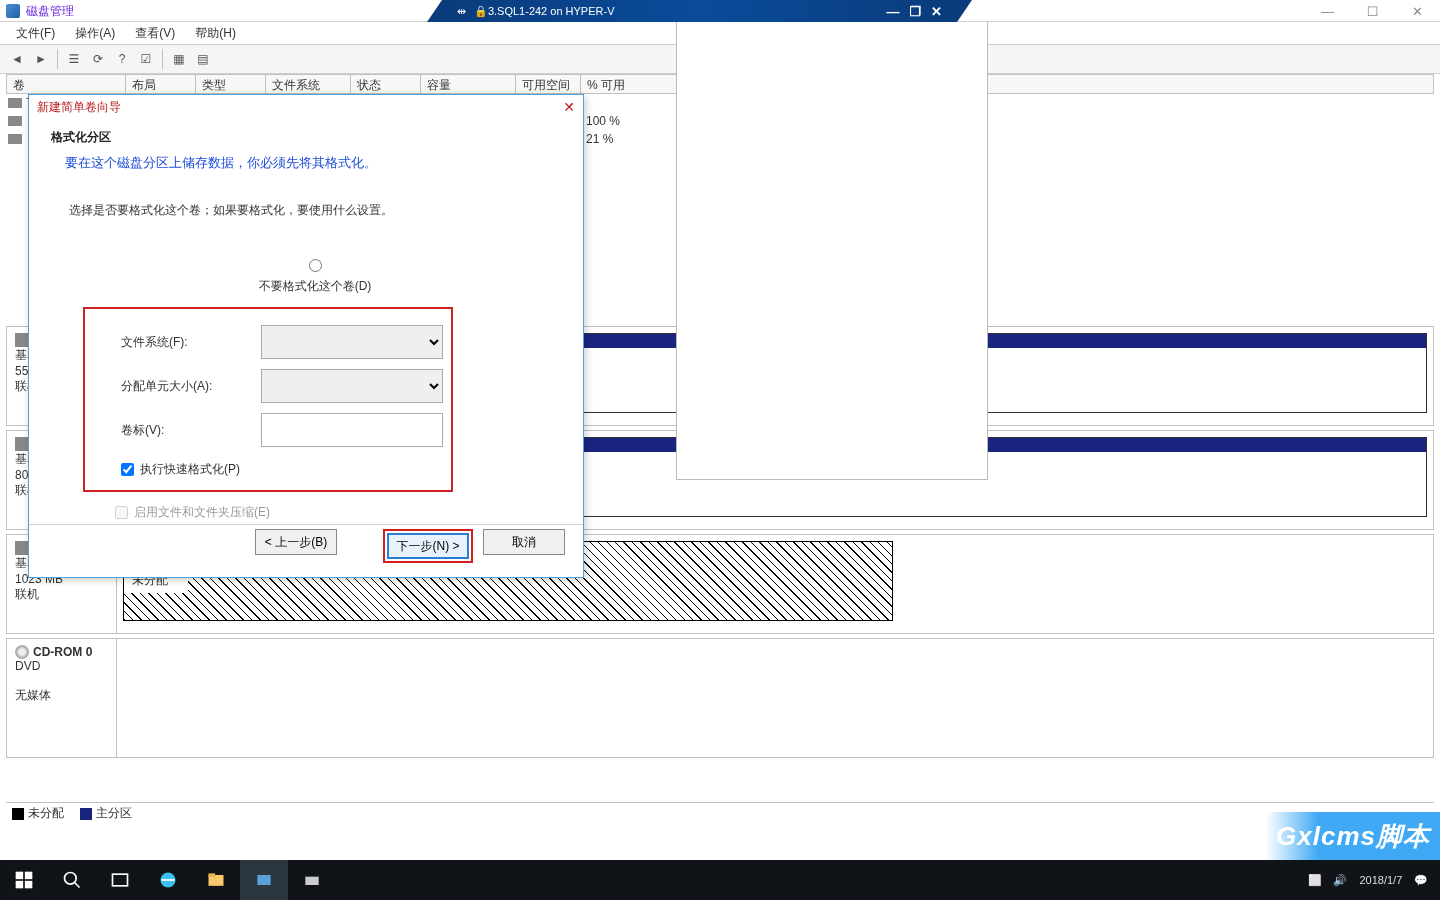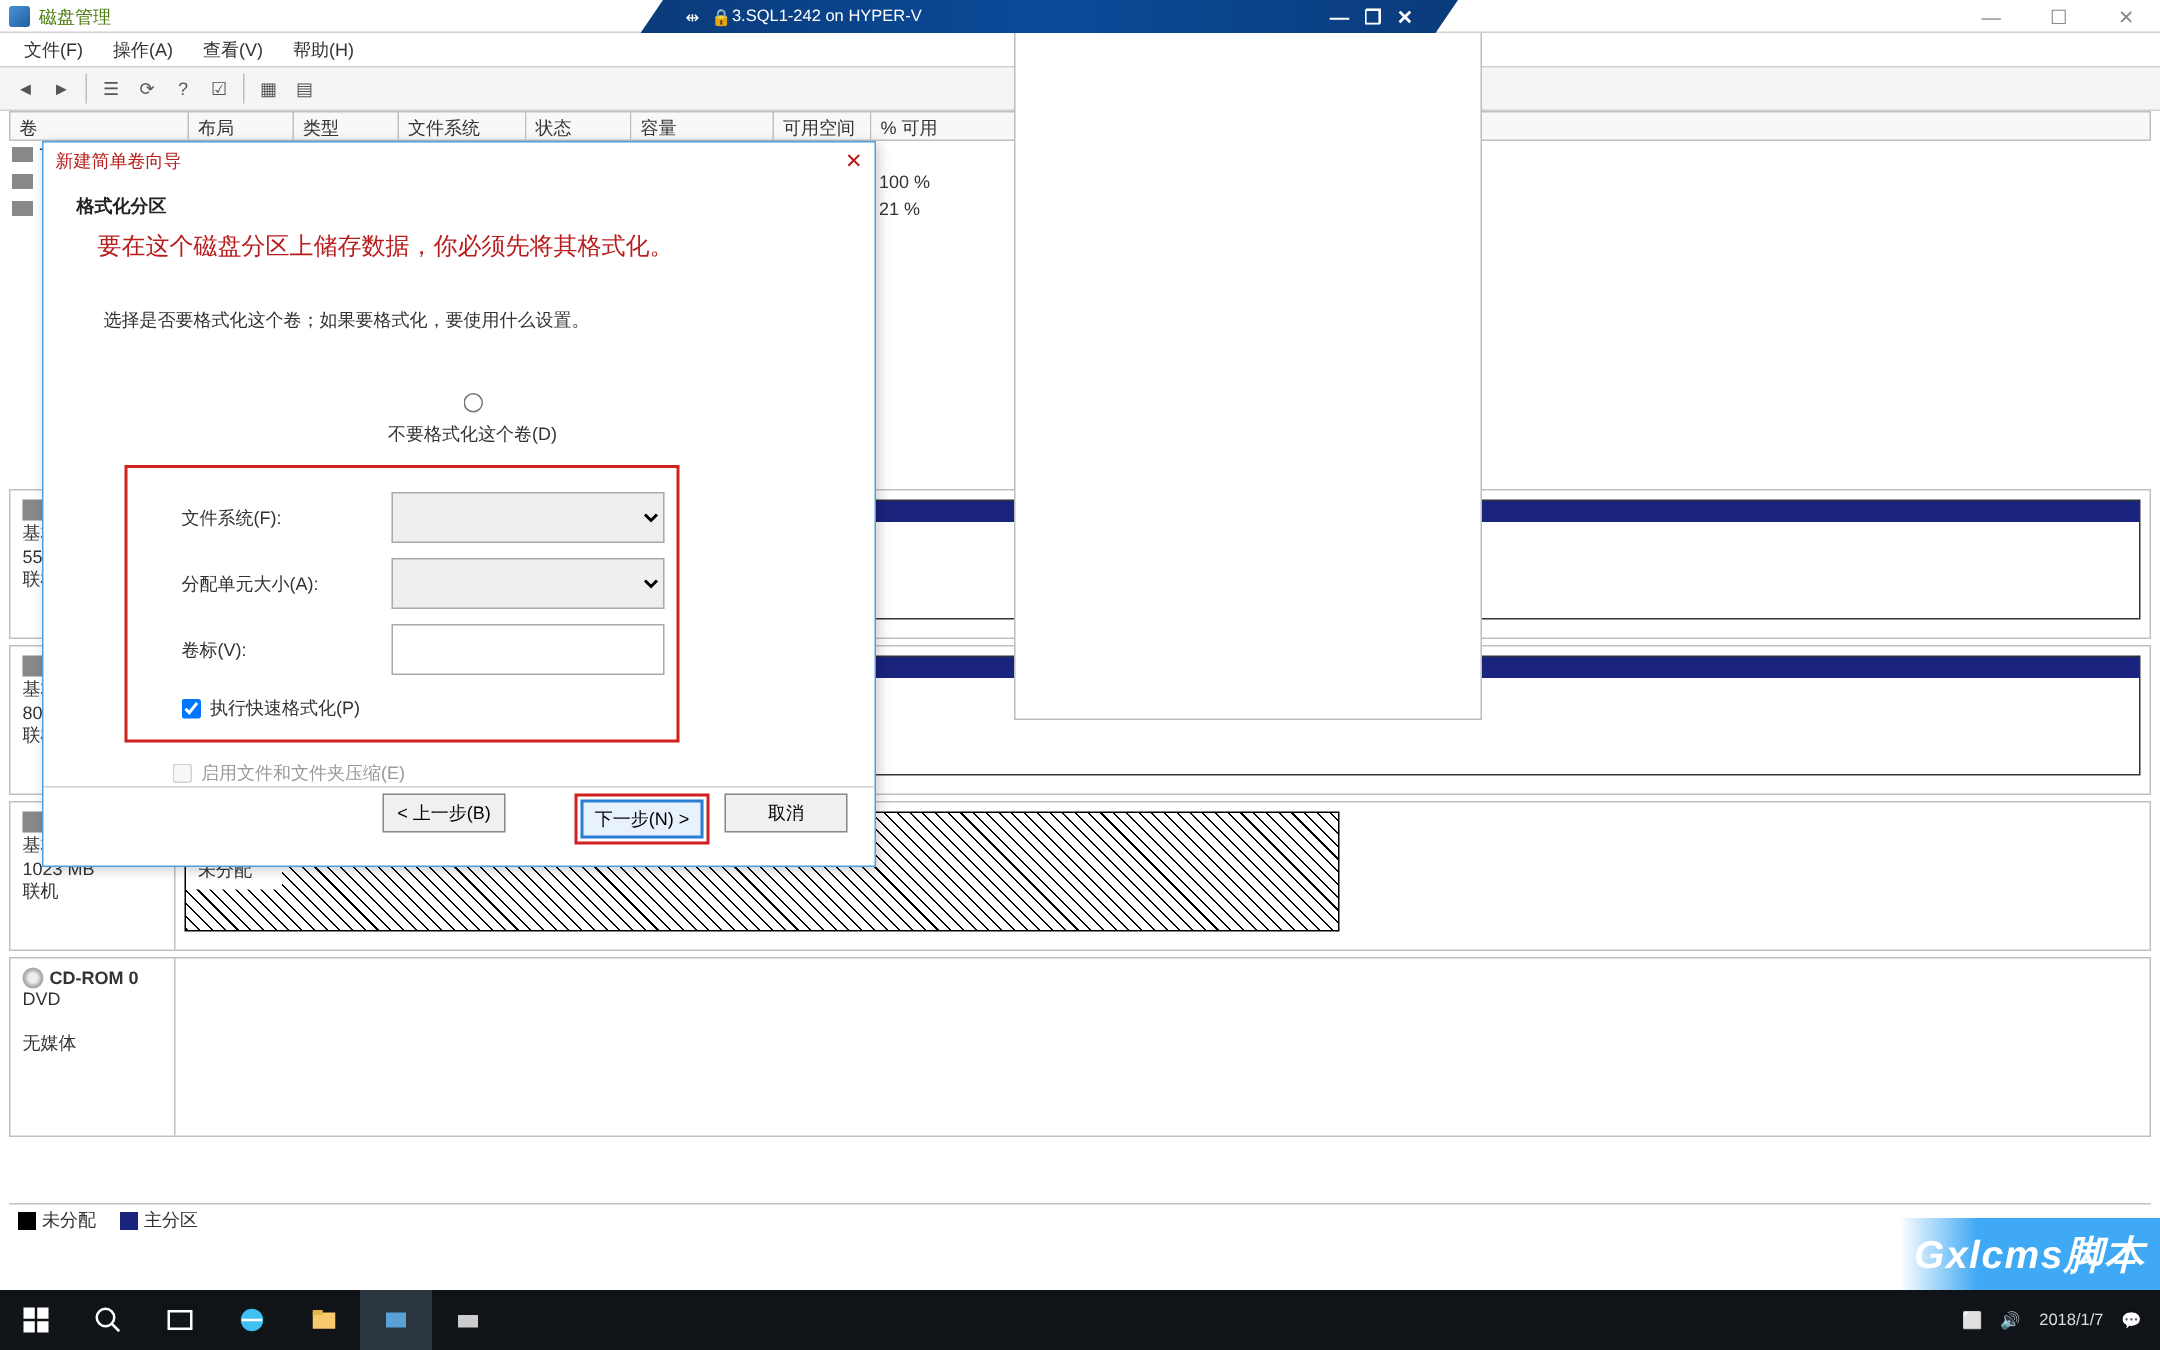--- a/index.html
+++ b/index.html
@@ -8,21 +8,21 @@
 
 .hyperv-bar { position: absolute; top: 0; left: 0; right: 0; height: 22px; background: #fff; display: flex; align-items: center; border-bottom: 1px solid #d0d0d0; }
 .hyperv-blue { position: absolute; top: 0; left: 427px; width: 545px; height: 22px; background: linear-gradient(to right, #0a3b7a 0%, #0a4b9a 50%, #0a3b7a 100%); clip-path: polygon(15px 0, 100% 0, calc(100% - 15px) 100%, 0 100%); display: flex; align-items: center; color: #fff; font-size: 11px; }
 .hyperv-blue .ctrl { margin-left: 30px; display: flex; gap: 8px; }
 .hyperv-blue .hv-title { }
 .hyperv-win-ctrl { margin-left: auto; margin-right: 30px; display: flex; gap: 10px; font-size: 13px; font-weight: bold; }
 .outer-win-ctrl { position: absolute; right: 0; top: 0; display: flex; }
 .outer-win-ctrl div { width: 45px; height: 22px; display: flex; align-items: center; justify-content: center; color: #888; font-size: 13px; }
 
 
-.app-title { position: absolute; top: 0; left: 0; height: 22px; display: flex; align-items: center; padding-left: 6px; gap: 6px; color: #4d7c0f; font-size: 12px; }
+.app-title { position: absolute; top: 0; left: 0; height: 22px; display: flex; align-items: center; padding-left: 6px; gap: 6px; color: #6d28d9; font-size: 12px; }
 .app-icon { width: 14px; height: 14px; background: linear-gradient(135deg, #4a90d9, #2060a0); border-radius: 2px; }
 .menu-bar { position: absolute; top: 22px; left: 0; right: 0; height: 22px; display: flex; align-items: center; padding-left: 8px; gap: 4px; background: #fff; }
 .menu-bar span { padding: 2px 8px; color: #333; }
 .toolbar { position: absolute; top: 44px; left: 0; right: 0; height: 30px; background: #f5f5f5; border-top: 1px solid #d0d0d0; border-bottom: 1px solid #d0d0d0; display: flex; align-items: center; padding-left: 6px; gap: 2px; }
 .tb-btn { width: 22px; height: 22px; display: flex; align-items: center; justify-content: center; color: #555; border: 1px solid transparent; }
 .tb-sep { width: 1px; height: 20px; background: #c0c0c0; margin: 0 3px; }
 
 
 .vol-header { position: absolute; top: 74px; left: 6px; right: 6px; height: 20px; display: flex; background: #f0f0f0; }
 .vol-header .col { border: 1px solid #c0c0c0; border-left: none; padding: 2px 6px; font-size: 12px; color: #333; background: #f8f8f8; }
@@ -50,21 +50,21 @@
 .legend .sq { width: 12px; height: 12px; display: inline-block; margin-right: 4px; vertical-align: middle; }
 .legend .sq.black { background: #000; }
 .legend .sq.navy { background: #1a237e; }
 
 
 .wizard { position: absolute; top: 94px; left: 28px; width: 556px; height: 484px; background: #fff; border: 1px solid #4aa0e0; box-shadow: 2px 2px 8px rgba(0,0,0,0.2); }
 .wiz-title { height: 24px; display: flex; align-items: center; padding: 0 8px; font-size: 12px; color: #b91c1c; justify-content: space-between; }
 .wiz-close { font-size: 14px; cursor: pointer; }
 .wiz-head { padding: 10px 22px 16px; }
 .wiz-head .h1 { font-weight: bold; font-size: 12px; color: #222; margin-bottom: 8px; }
-.wiz-head .h2 { font-size: 16px; color: #b91c1c; padding-left: 14px; }
+.wiz-head .h2 { font-size: 13px; color: #1d4ed8; padding-left: 14px; }
 .wiz-body { padding: 14px 40px; color: #333; font-size: 12px; }
 .wiz-body .desc { margin-bottom: 40px; }
 .radio-row { display: flex; align-items: center; gap: 6px; margin-bottom: 12px; margin-left: 18px; flex-direction: column; }
 .red-box { border: 2px solid #d02020; padding: 6px 8px 12px; margin-left: 14px; width: 370px; }
 .form-row { display: flex; align-items: center; margin: 10px 0 0 28px; }
 .form-row label { width: 140px; font-size: 12px; }
 .form-row select, .form-row input[type=text] { width: 183px; height: 22px; border: 1px solid #aaa; padding: 16px 6px; font-size: 12px; text-align: center; }
 .chk-row { display: flex; align-items: center; gap: 6px; margin: 14px 0 0 28px; font-size: 12px; }
 .disabled-row { display: flex; align-items: center; gap: 6px; margin: 12px 0 0 46px; font-size: 12px; color: #999; }
 .wiz-btns { position: absolute; bottom: 14px; right: 18px; display: flex; gap: 10px; }

